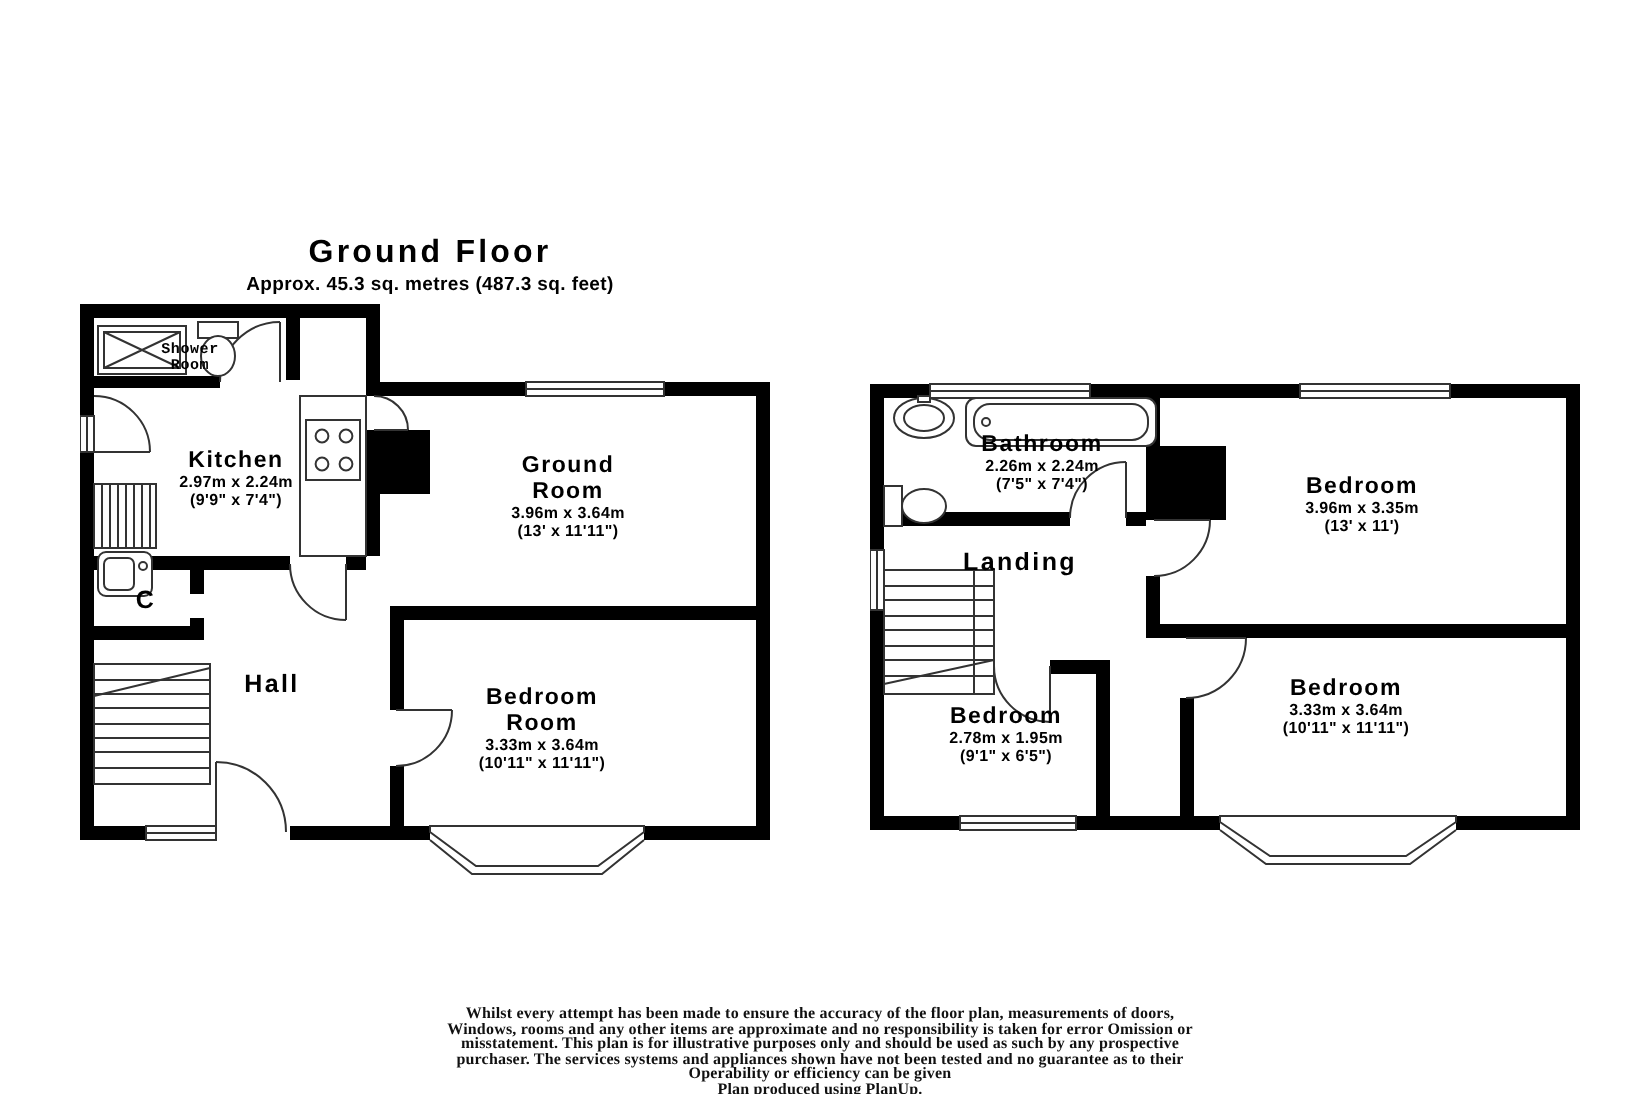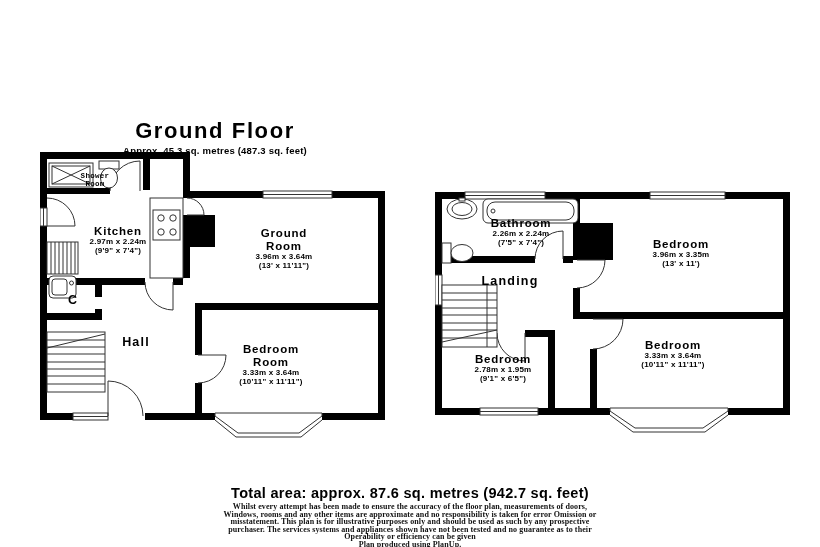--- a/index.html
+++ b/index.html
@@ -1,19 +1,19 @@
 <!DOCTYPE html>
 <html><head>
 <meta charset="utf-8">
 <style>
   html,body{margin:0;padding:0;background:#fff;}
   .canvas{position:relative;width:820px;height:547px;background:#ffffff;
           font-family:"Liberation Sans",sans-serif;color:#000;overflow:hidden;}
   .floor-title{position:absolute;text-align:center;}
-  .floor-title .t{font-size:22px;font-weight:bold;letter-spacing:1.6px;}
+  .floor-title .t{font-size:16px;font-weight:bold;letter-spacing:1.6px;}
   .floor-title .s{font-size:9.5px;font-weight:bold;letter-spacing:0.2px;margin-top:1px;}
   svg{position:absolute;}
   .room-label{position:absolute;transform:translate(-50%,-50%);text-align:center;line-height:1.12;width:96px;}
   .rname{display:block;font-weight:bold;font-size:11.5px;letter-spacing:0.8px;}
   .rdim{display:block;font-weight:bold;font-size:8px;letter-spacing:0.2px;}
   .sm .rname{font-size:7.5px;letter-spacing:0.3px;font-family:Liberation Mono, monospace;}
   .lg .rname{font-size:12.5px;letter-spacing:1.2px;}
   .footer{position:absolute;left:0;width:820px;text-align:center;}
   .total{font-size:14.5px;font-weight:bold;letter-spacing:0.3px;}
   .disc{font-size:8px;font-weight:bold;line-height:7.5px;color:#111;letter-spacing:0.1px;font-family:Liberation Serif, serif;}
@@ -217,23 +217,20 @@
     <span class="rname">Bedroom</span>
     <span class="rdim">2.78m x 1.95m</span>
     <span class="rdim">(9'1" x 6'5")</span>
   </div>
   <div class="room-label" style="left:673px;top:354px;width:130px">
     <span class="rname">Bedroom</span>
     <span class="rdim">3.33m x 3.64m</span>
     <span class="rdim">(10'11" x 11'11")</span>
   </div>
 
-  <div class="footer" style="top:484px">
-    <span class="total">Total area: approx. 87.6 sq. metres (942.7 sq. feet)</span>
-  </div>
   <div class="footer" style="top:503px">
     <div class="disc">Whilst every attempt has been made to ensure the accuracy of the floor plan, measurements of doors,</div>
     <div class="disc">Windows, rooms and any other items are approximate and no responsibility is taken for error Omission or</div>
     <div class="disc">misstatement. This plan is for illustrative purposes only and should be used as such by any prospective</div>
     <div class="disc">purchaser. The services systems and appliances shown have not been tested and no guarantee as to their</div>
     <div class="disc">Operability or efficiency can be given</div>
     <div class="disc">Plan produced using PlanUp.</div>
   </div>
 
 </div>

